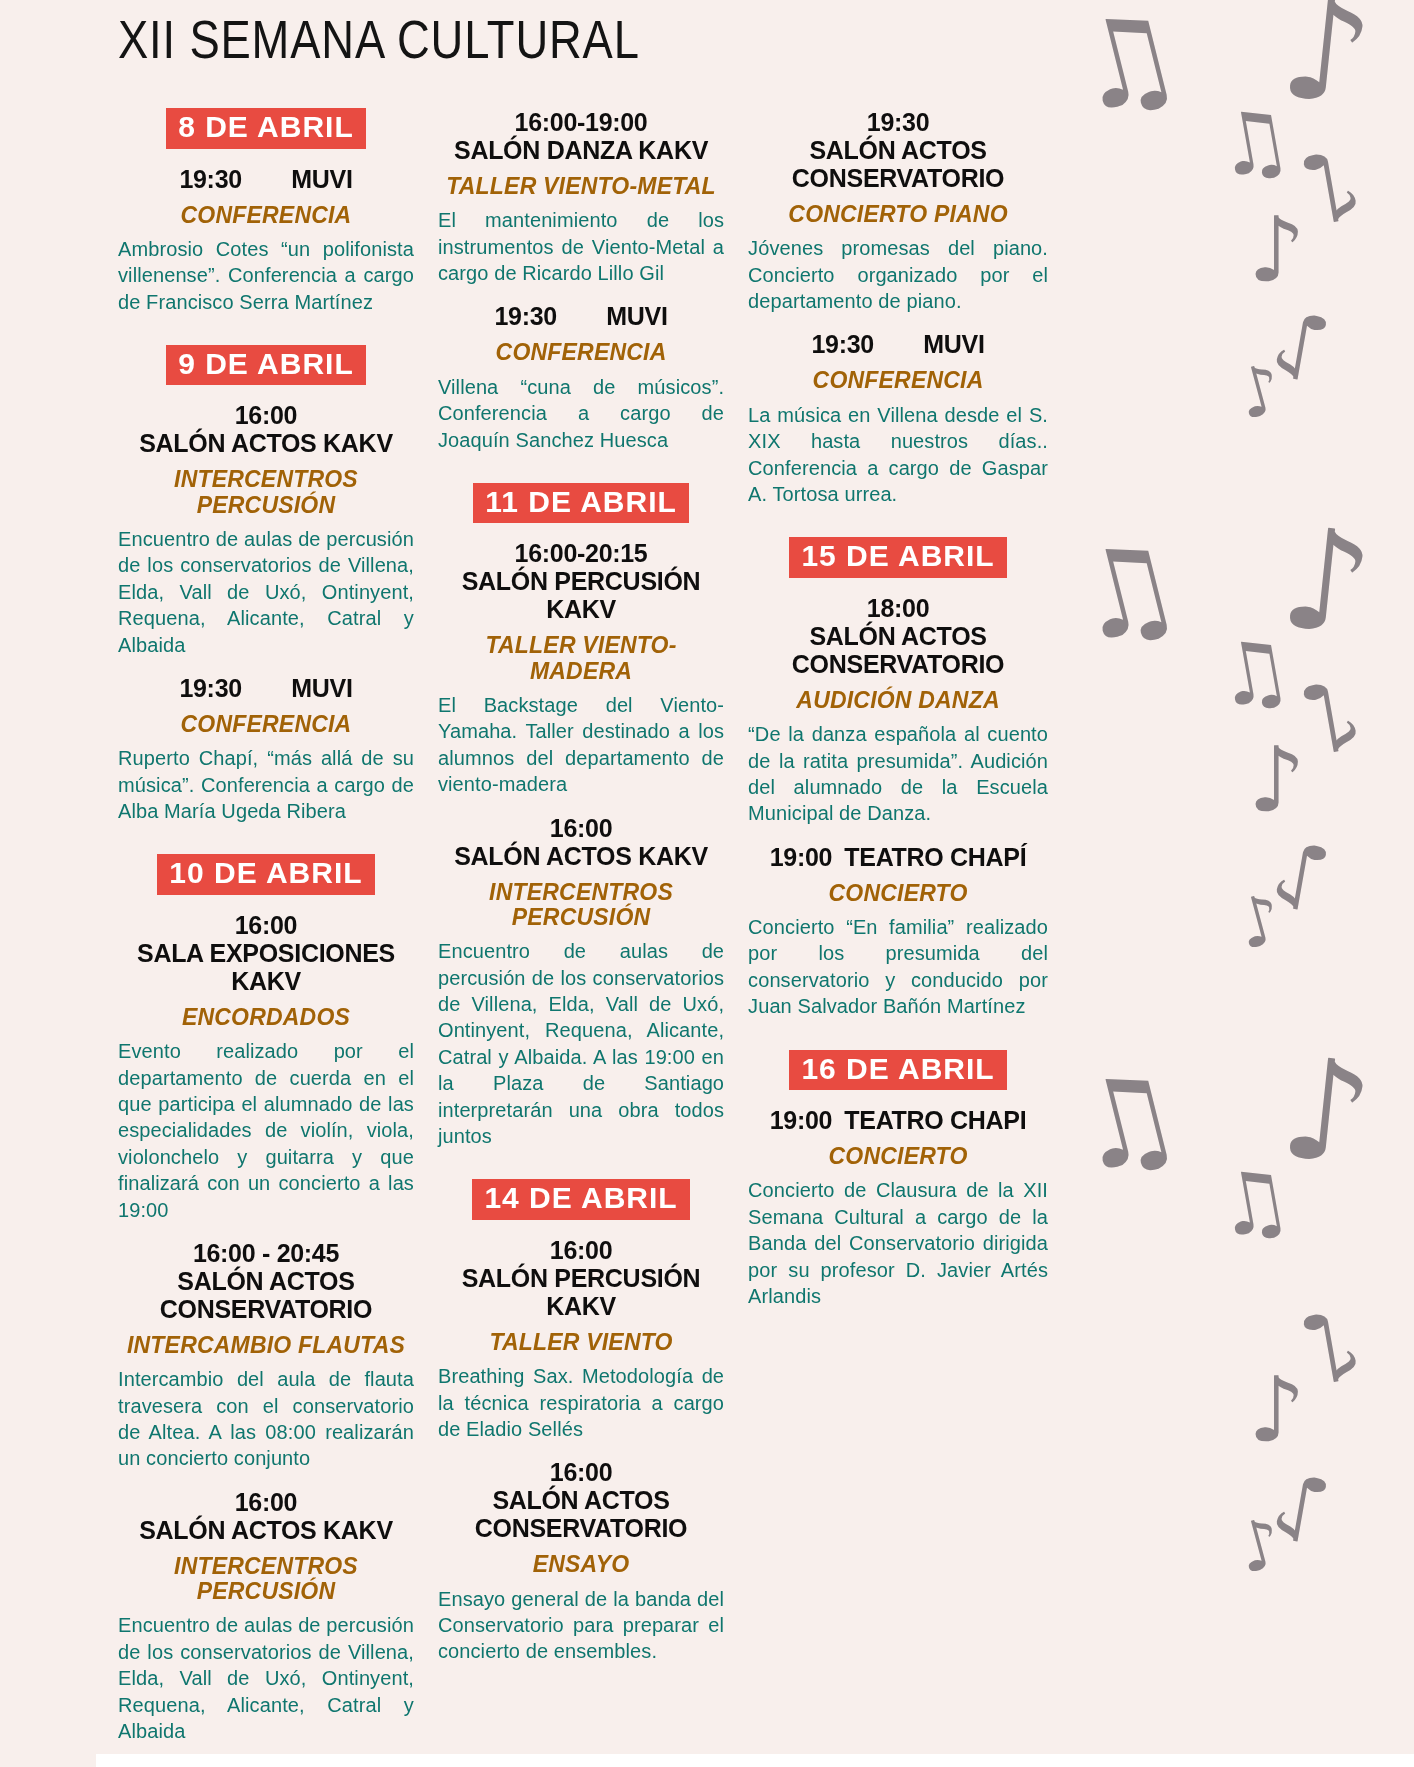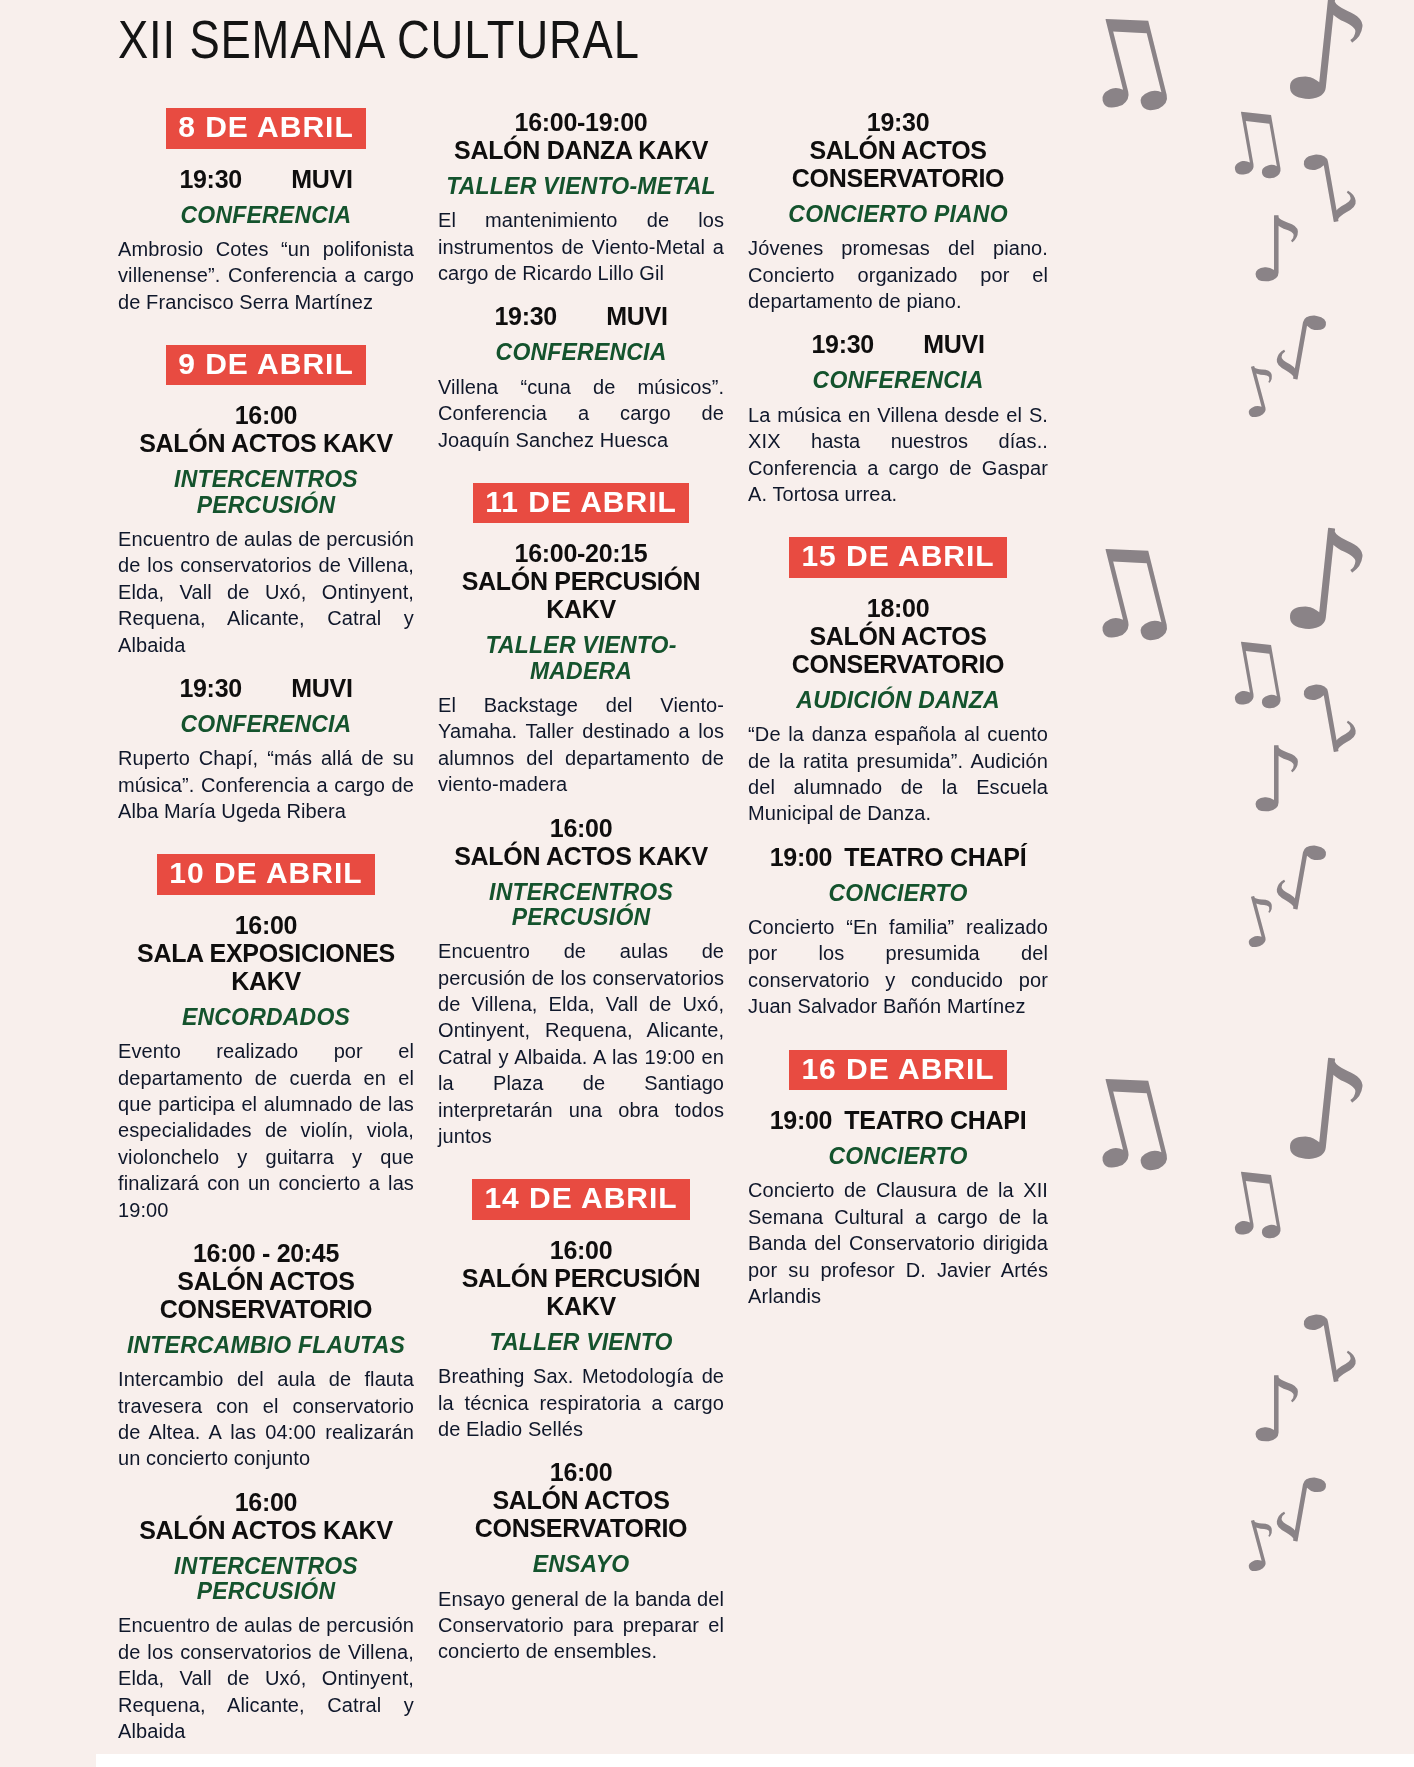--- a/index.html
+++ b/index.html
@@ -35,25 +35,25 @@
     padding:3px 12px 6px;line-height:1.05;
     white-space:nowrap;
   }
   .b-venue{
     text-align:center;font-weight:700;color:#0f0e0e;
     font-size:25px;line-height:1.12;letter-spacing:-0.3px;
     margin:16px 0 4px;
   }
   .b-category{
     text-align:center;font-weight:700;font-style:italic;
-    color:#14532d;font-size:23px;letter-spacing:0.2px;
+    color:#a16207;font-size:23px;letter-spacing:0.2px;
     margin:10px 0 8px;line-height:1.1;
   }
   .b-desc{
-    font-size:20px;line-height:1.32;color:#0f172a;
+    font-size:20px;line-height:1.32;color:#0f766e;
     text-align:justify;margin:8px 0 12px;
     letter-spacing:0.1px;
   }
   .notes-band{position:absolute;left:0;top:0;width:1414px;height:1767px;pointer-events:none;}
   .note{
     position:absolute;
     font-family:"DejaVu Sans",sans-serif;
     color:#8a8387;line-height:1;
     display:inline-block;
   }
@@ -79,21 +79,21 @@
         <div class="b b-desc">Encuentro de aulas de percusión de los conservatorios de Villena, Elda, Vall de Uxó, Ontinyent, Requena, Alicante, Catral y Albaida</div>
         <div class="b b-venue">19:30  MUVI</div>
         <div class="b b-category">CONFERENCIA</div>
         <div class="b b-desc">Ruperto Chapí, “más allá de su música”. Conferencia a cargo de Alba María Ugeda Ribera</div>
         <div class="b b-date"><span class="date-badge">10 DE ABRIL</span></div>
         <div class="b b-venue">16:00<br>SALA EXPOSICIONES<br>KAKV</div>
         <div class="b b-category">ENCORDADOS</div>
         <div class="b b-desc">Evento realizado por el departamento de cuerda en el que participa el alumnado de las especialidades de violín, viola, violonchelo y guitarra y que finalizará con un concierto a las 19:00</div>
         <div class="b b-venue">16:00 - 20:45<br>SALÓN ACTOS<br>CONSERVATORIO</div>
         <div class="b b-category">INTERCAMBIO FLAUTAS</div>
-        <div class="b b-desc">Intercambio del aula de flauta travesera con el conservatorio de Altea. A las 04:00  realizarán un concierto conjunto</div>
+        <div class="b b-desc">Intercambio del aula de flauta travesera con el conservatorio de Altea. A las 08:00  realizarán un concierto conjunto</div>
         <div class="b b-venue">16:00<br>SALÓN ACTOS KAKV</div>
         <div class="b b-category">INTERCENTROS PERCUSIÓN</div>
         <div class="b b-desc">Encuentro de aulas de percusión de los conservatorios de Villena, Elda, Vall de Uxó, Ontinyent, Requena, Alicante, Catral y Albaida</div>
       </div>
     <div class="col col-2">
         <div class="b b-venue">16:00-19:00<br>SALÓN DANZA KAKV</div>
         <div class="b b-category">TALLER VIENTO-METAL</div>
         <div class="b b-desc">El mantenimiento de los instrumentos de Viento-Metal a cargo de Ricardo Lillo Gil</div>
         <div class="b b-venue">19:30  MUVI</div>
         <div class="b b-category">CONFERENCIA</div>

